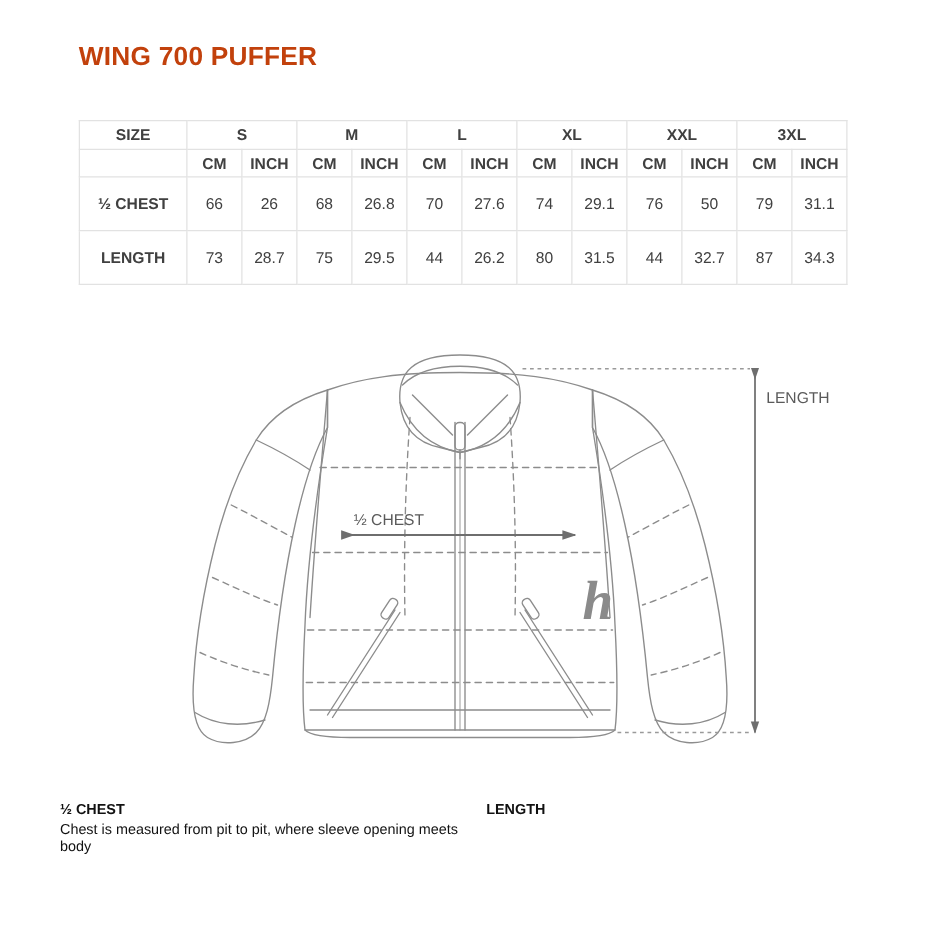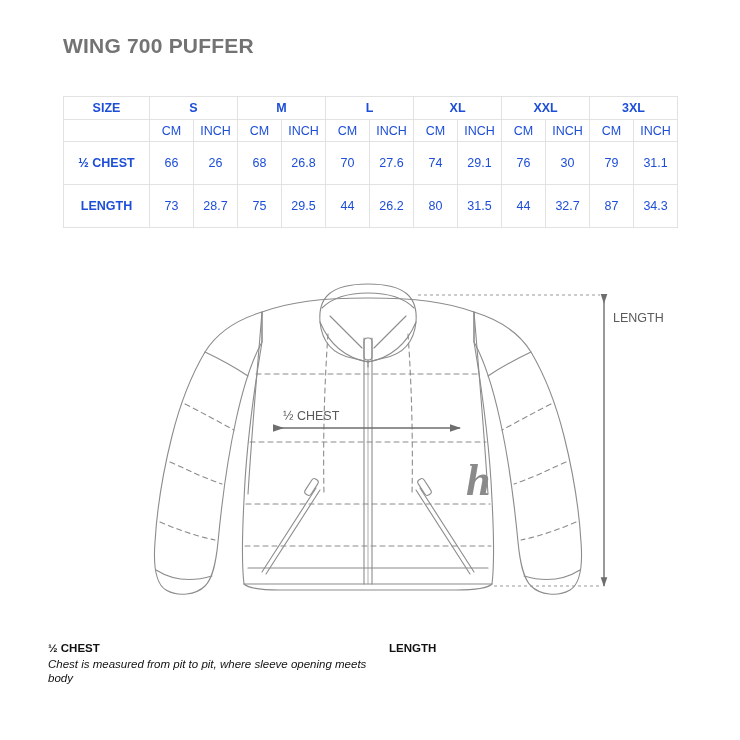--- a/index.html
+++ b/index.html
@@ -17,21 +17,21 @@
   }
 
   
   #page-title {
     position: absolute;
     left: 63px;
     top: 34px;
     font-size: 21px;
     font-weight: bold;
     letter-spacing: 0.2px;
-    color: #737373;
+    color: #c2410c;
     white-space: nowrap;
   }
 
   
   #size-table-wrap {
     position: absolute;
     left: 63px;
     top: 96px;
     width: 614px;
   }
@@ -40,40 +40,40 @@
     width: 614px;
     table-layout: fixed;
   }
   table.size-table th,
   table.size-table td {
     border: 1px solid #e2e2e2;
     padding: 0;
     text-align: center;
     vertical-align: middle;
     font-size: 12.5px;
-    color: #1d4ed8;
+    color: #404040;
   }
   .col-size { width: 86px; }
   .col-unit { width: 44px; }
 
   th.size-head {
     text-align: left;
     padding-left: 11px;
     font-size: 12.5px;
     font-weight: bold;
     height: 22px;
   }
   th.size-group {
     font-size: 13px;
     font-weight: bold;
     height: 22px;
   }
   th.unit-head {
     font-size: 11.5px;
-    font-weight: normal;
+    font-weight: bold;
     height: 21px;
     color: #111111;
   }
   th.blank-head {
     height: 21px;
   }
   td.row-label {
     text-align: left;
     padding-left: 11px;
     font-size: 13px;
@@ -109,21 +109,20 @@
   #footnote-length { left: 389px; top: 641px; width: 320px; }
   .footnote-title {
     font-weight: bold;
     font-size: 11.5px;
     display: block;
     margin-bottom: 1px;
   }
   .footnote-body {
     display: block;
     font-weight: normal;
-    font-style: italic;
   }
 </style>
 </head>
 <body>
 
 <div id="page-title">WING 700 PUFFER</div>
 
 <div id="size-table-wrap">
   <table class="size-table">
     <colgroup>
@@ -172,21 +171,21 @@
         <td class="row-label">½ CHEST</td>
         <td class="value">66</td>
         <td class="value">26</td>
         <td class="value">68</td>
         <td class="value">26.8</td>
         <td class="value">70</td>
         <td class="value">27.6</td>
         <td class="value">74</td>
         <td class="value">29.1</td>
         <td class="value">76</td>
-        <td class="value">30</td>
+        <td class="value">50</td>
         <td class="value">79</td>
         <td class="value">31.1</td>
       </tr>
       <tr>
         <td class="row-label">LENGTH</td>
         <td class="value">73</td>
         <td class="value">28.7</td>
         <td class="value">75</td>
         <td class="value">29.5</td>
         <td class="value">44</td>

